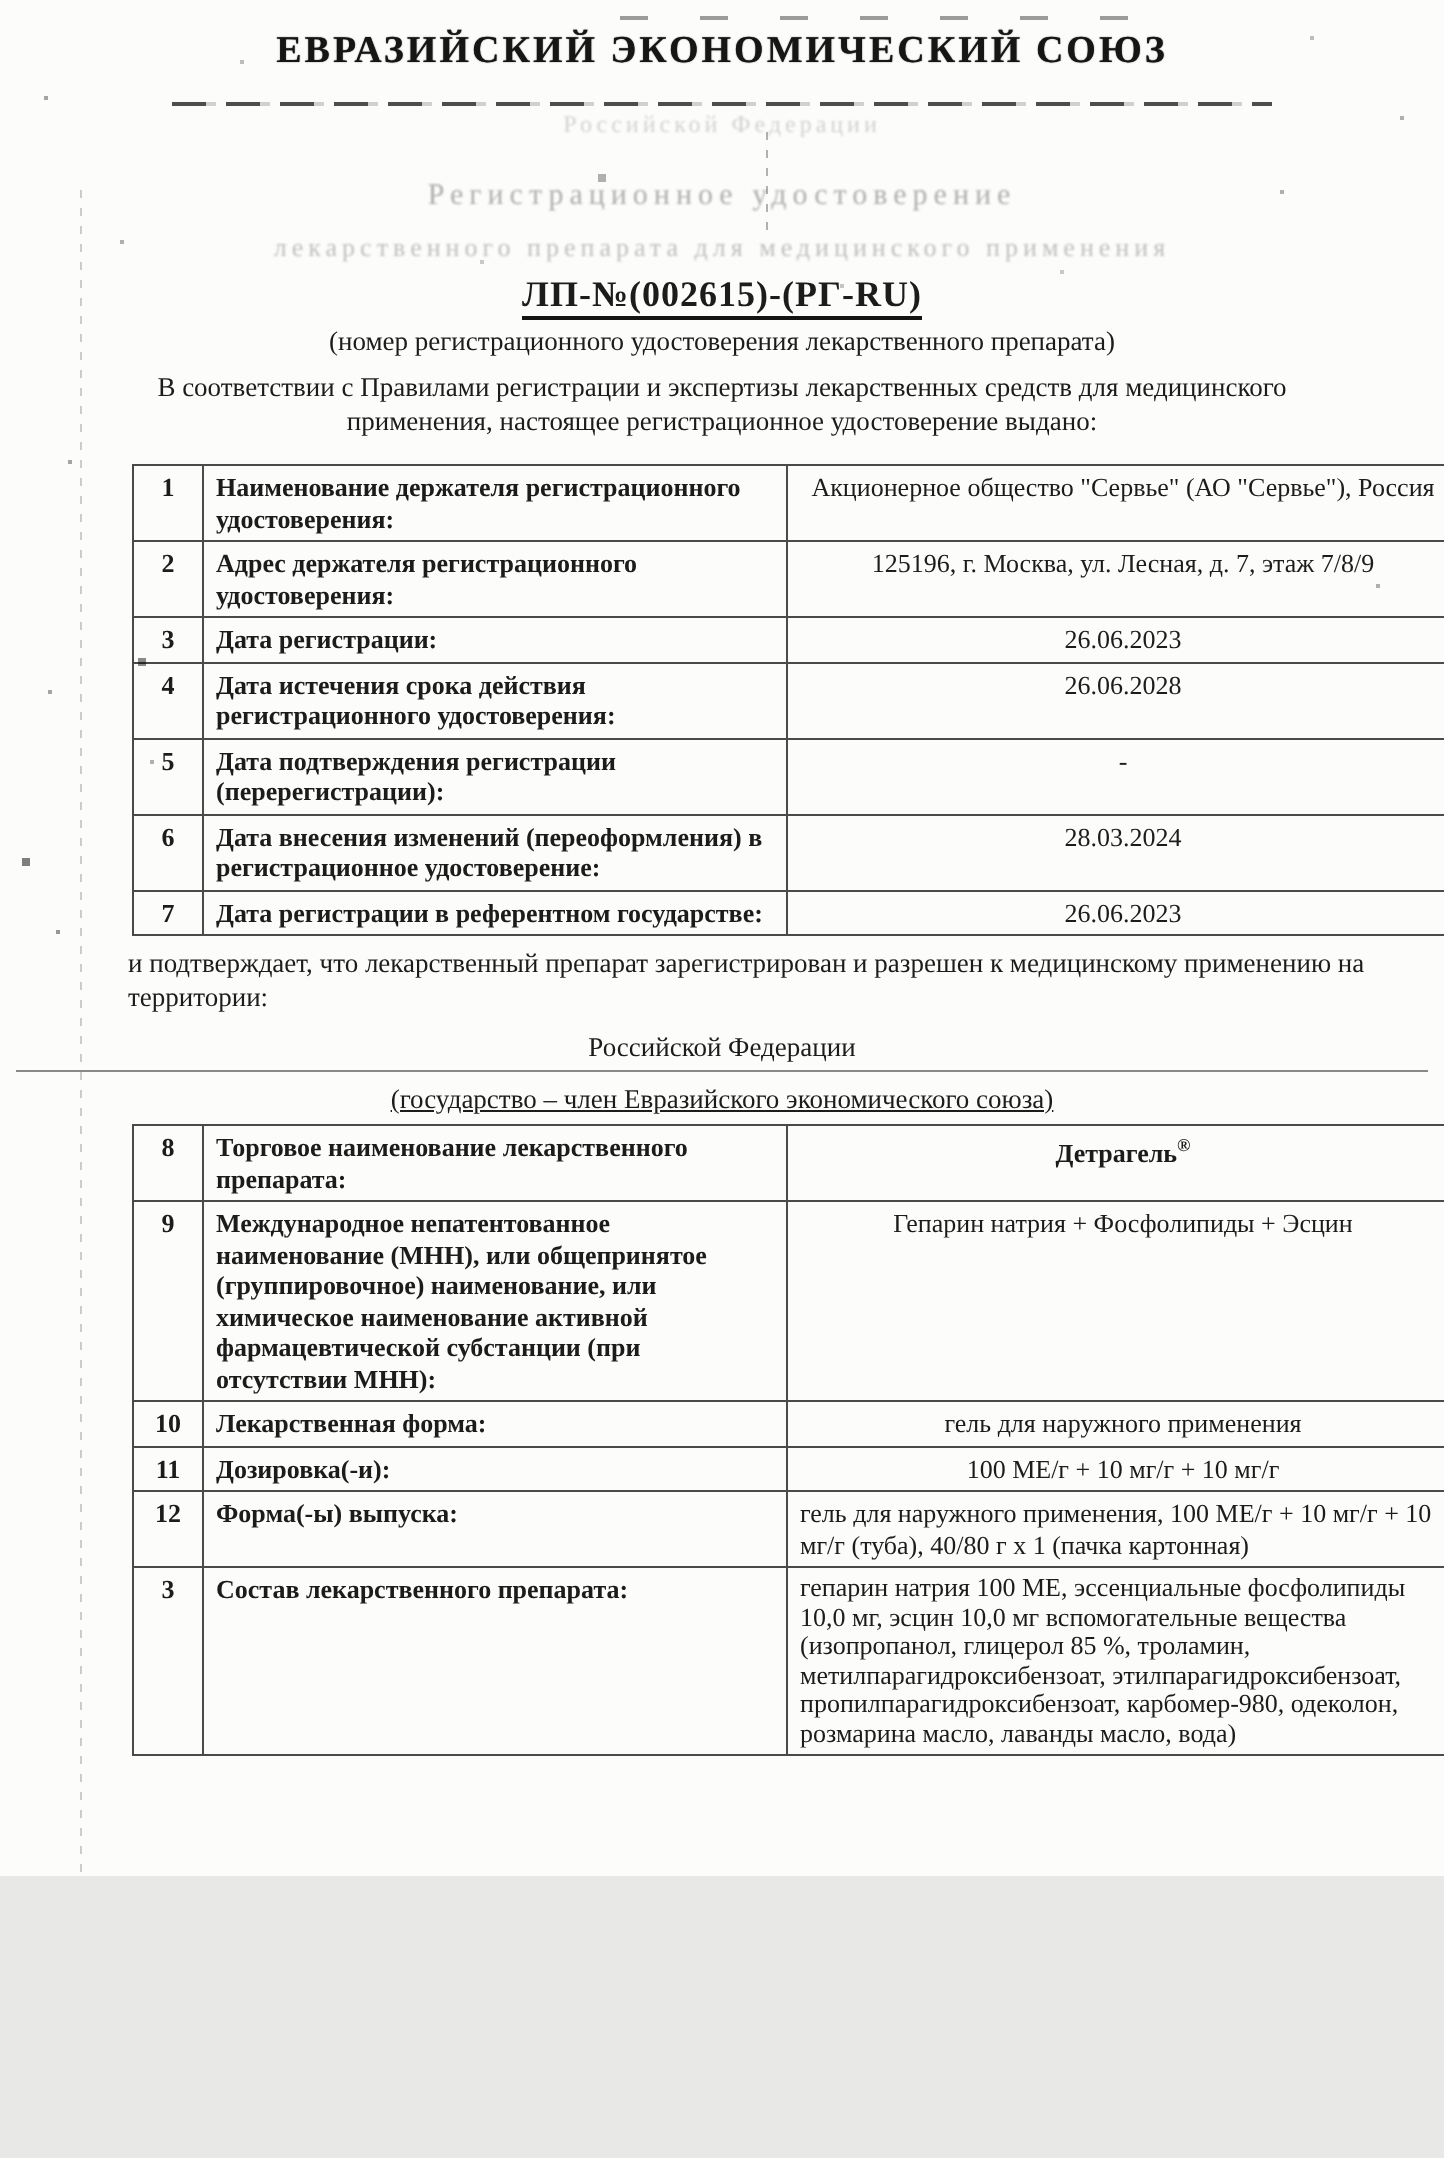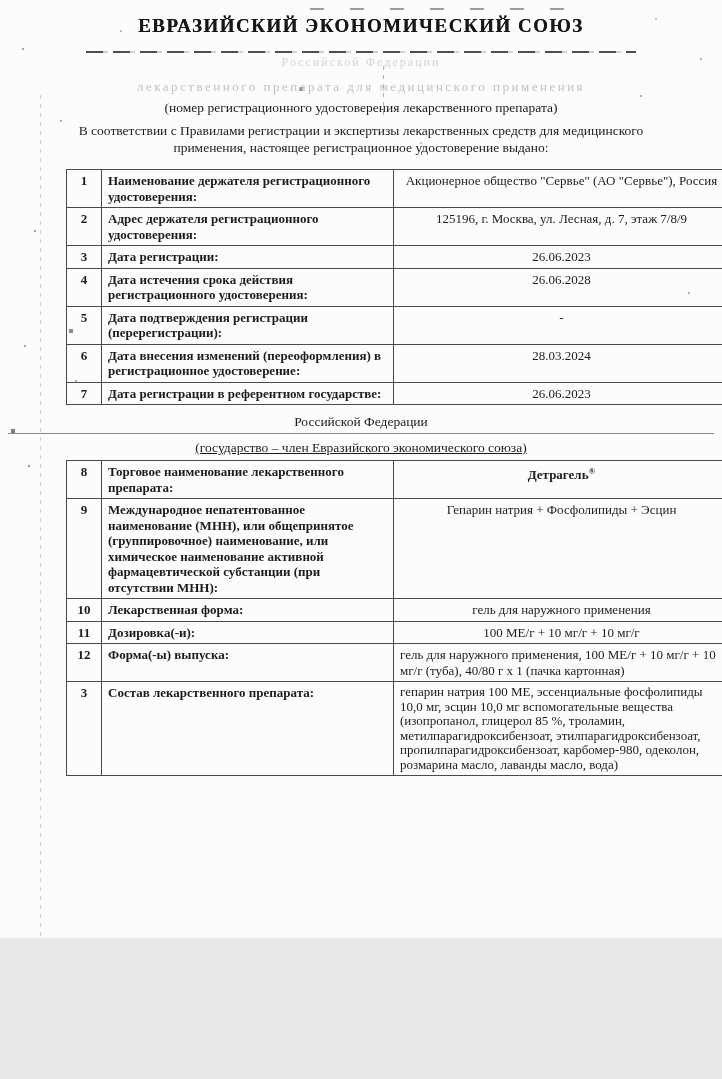--- a/index.html
+++ b/index.html
@@ -115,22 +115,26 @@
   <div class="noise n1"></div>
   <div class="noise n2"></div>
   <div class="v-artifact va-left"></div>
   <div class="v-artifact va-top"></div>
   <div class="bottom-rule"></div>
 
   <div class="union-title">ЕВРАЗИЙСКИЙ ЭКОНОМИЧЕСКИЙ СОЮЗ</div>
   <div class="rule-dashed"></div>
 
   <div class="ghost ghost-sm" style="margin-top:2px;">Российской Федерации</div>
+  <div class="ghost ghost-title">Регистрационное удостоверение</div>
   <div class="ghost ghost-long">лекарственного препарата для медицинского применения</div>
 
+  <div class="cert-number">
+    <span>ЛП-№(002615)-(РГ-RU)</span>
+  </div>
   <div class="cert-caption">(номер регистрационного удостоверения лекарственного препарата)</div>
 
   <div class="intro">В соответствии с Правилами регистрации и экспертизы лекарственных средств для медицинского применения, настоящее регистрационное удостоверение выдано:</div>
 
   <table class="doc">
     <tbody>
         <tr>
       <td class="num">1</td>
       <td class="lbl">Наименование держателя регистрационного удостоверения:</td>
       <td class="val">Акционерное общество "Сервье" (АО "Сервье"), Россия</td>
@@ -161,20 +165,21 @@
       <td class="val">28.03.2024</td>
     </tr>
     <tr>
       <td class="num">7</td>
       <td class="lbl">Дата регистрации в референтном государстве:</td>
       <td class="val">26.06.2023</td>
     </tr>
   </tbody>
     </table>
 
+  <div class="note">и подтверждает, что лекарственный препарат зарегистрирован и разрешен к медицинскому применению на территории:</div>
 
   <div class="country">Российской Федерации</div>
   <div class="country-rule"></div>
   <div class="country-caption">(государство – член Евразийского экономического союза)</div>
 
   <table class="doc" style="margin-top:4px;">
     <tbody>
         <tr>
       <td class="num">8</td>
       <td class="lbl">Торговое наименование лекарственного препарата:</td>

